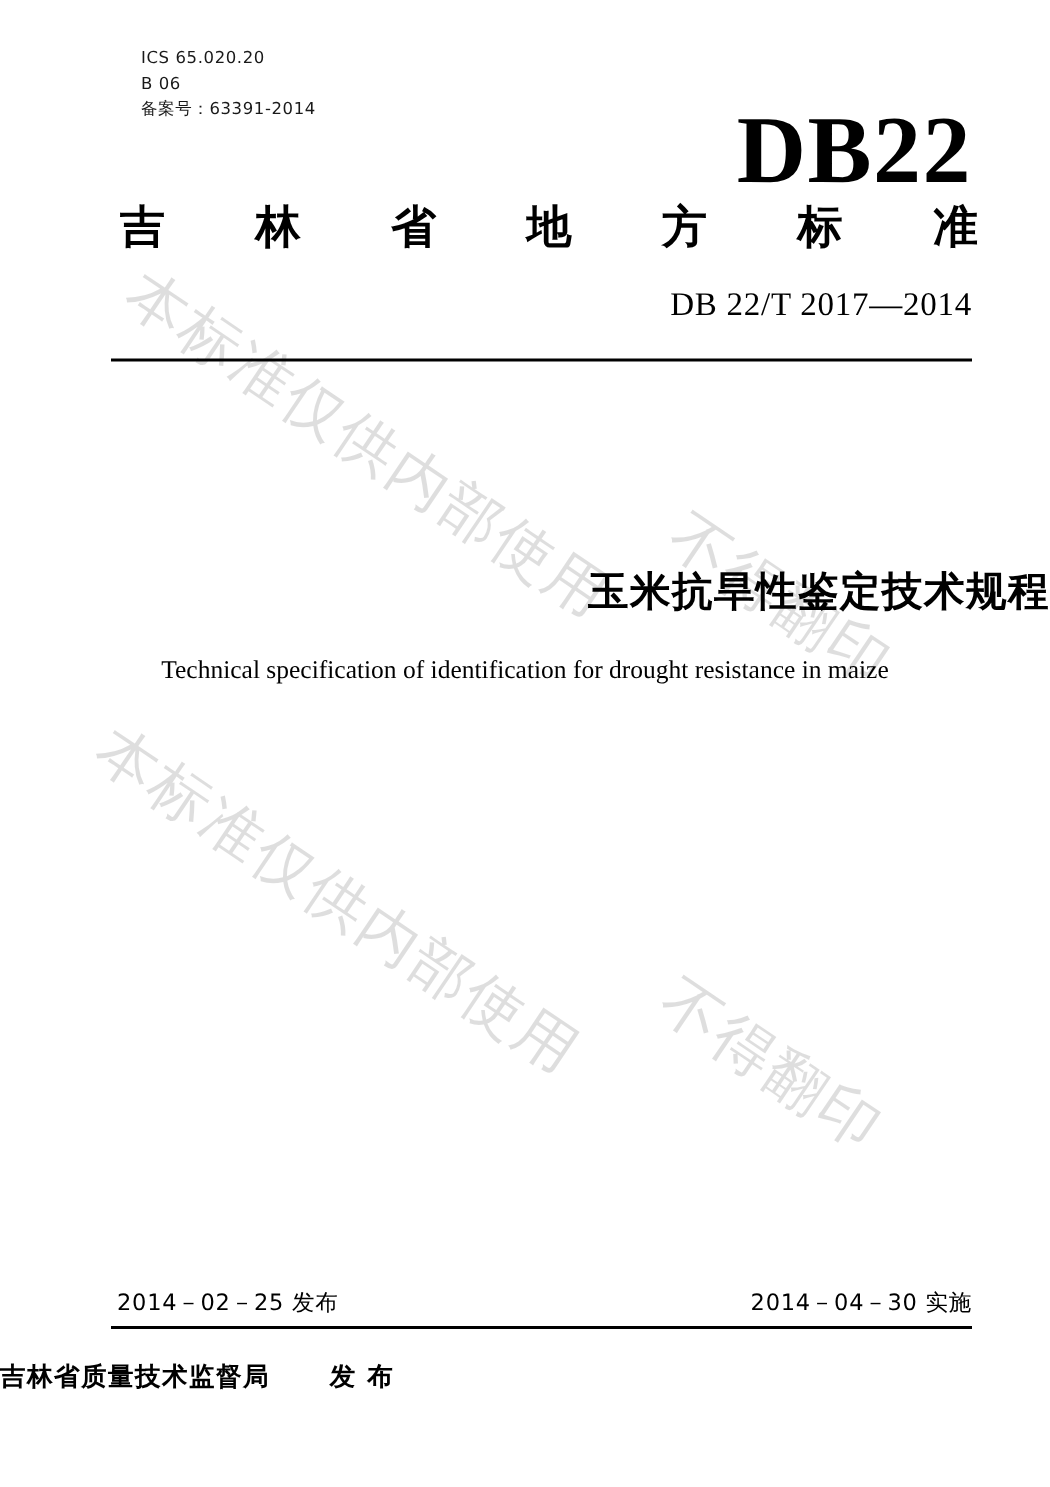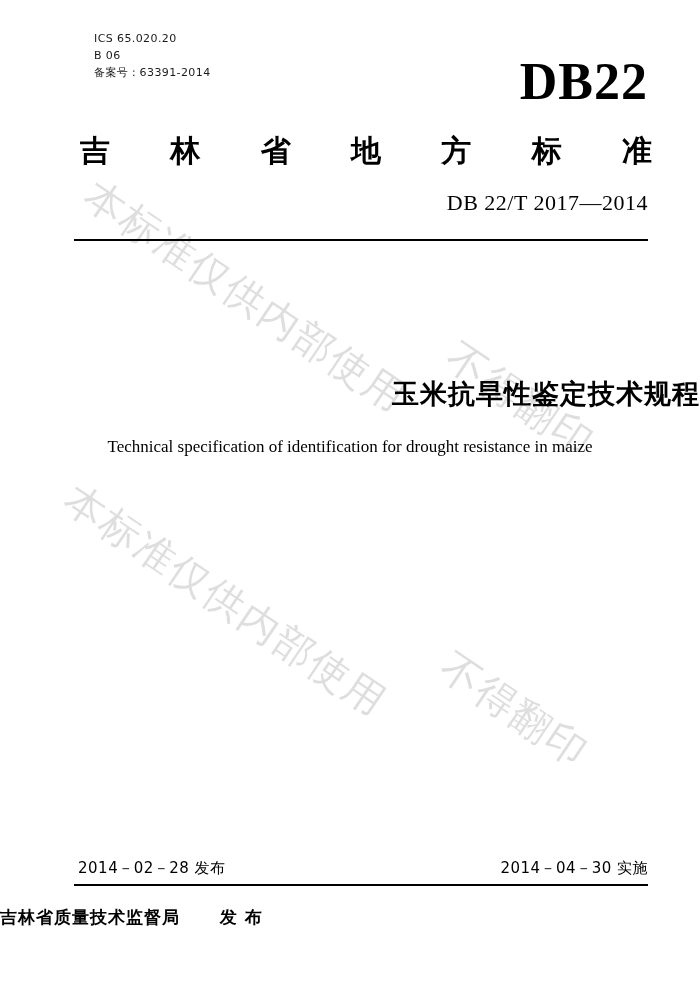--- a/index.html
+++ b/index.html
@@ -52,24 +52,24 @@
   .ics-lines {
     font-family: "DejaVu Sans", sans-serif;
     font-size: 11px;
     line-height: 17px;
     letter-spacing: 0.4px;
     color: #1a1a1a;
   }
   .db22 {
     position: absolute;
     right: 0;
-    top: 26px;
-    font-family: "Liberation Serif", serif;
-    font-weight: bold;
-    font-size: 52px;
+    top: 38px;
+    font-family: "Liberation Serif", serif;
+    font-weight: bold;
+    font-size: 64px;
     letter-spacing: 1px;
     line-height: 1;
   }
 
   .province-line {
     position: absolute;
     top: 131px;
     left: 80px;
     width: 572px;
     display: flex;
@@ -191,21 +191,21 @@
   </div>
 
   <div class="std-no">DB 22/T  2017—2014</div>
 
   <div class="rule"></div>
 
   <div class="title-cn">玉米抗旱性鉴定技术规程</div>
   <div class="title-en">Technical specification of identification for drought resistance in maize</div>
 
   <div class="dates">
-    <span>2014－02－28 发布</span>
+    <span>2014－02－25 发布</span>
     <span>2014－04－30 实施</span>
   </div>
   <div class="rule-bottom"></div>
   <div class="issuer">
     <span>吉林省质量技术监督局</span>
     <span class="gap"></span>
     <span>发 布</span>
   </div>
 
 </div>

